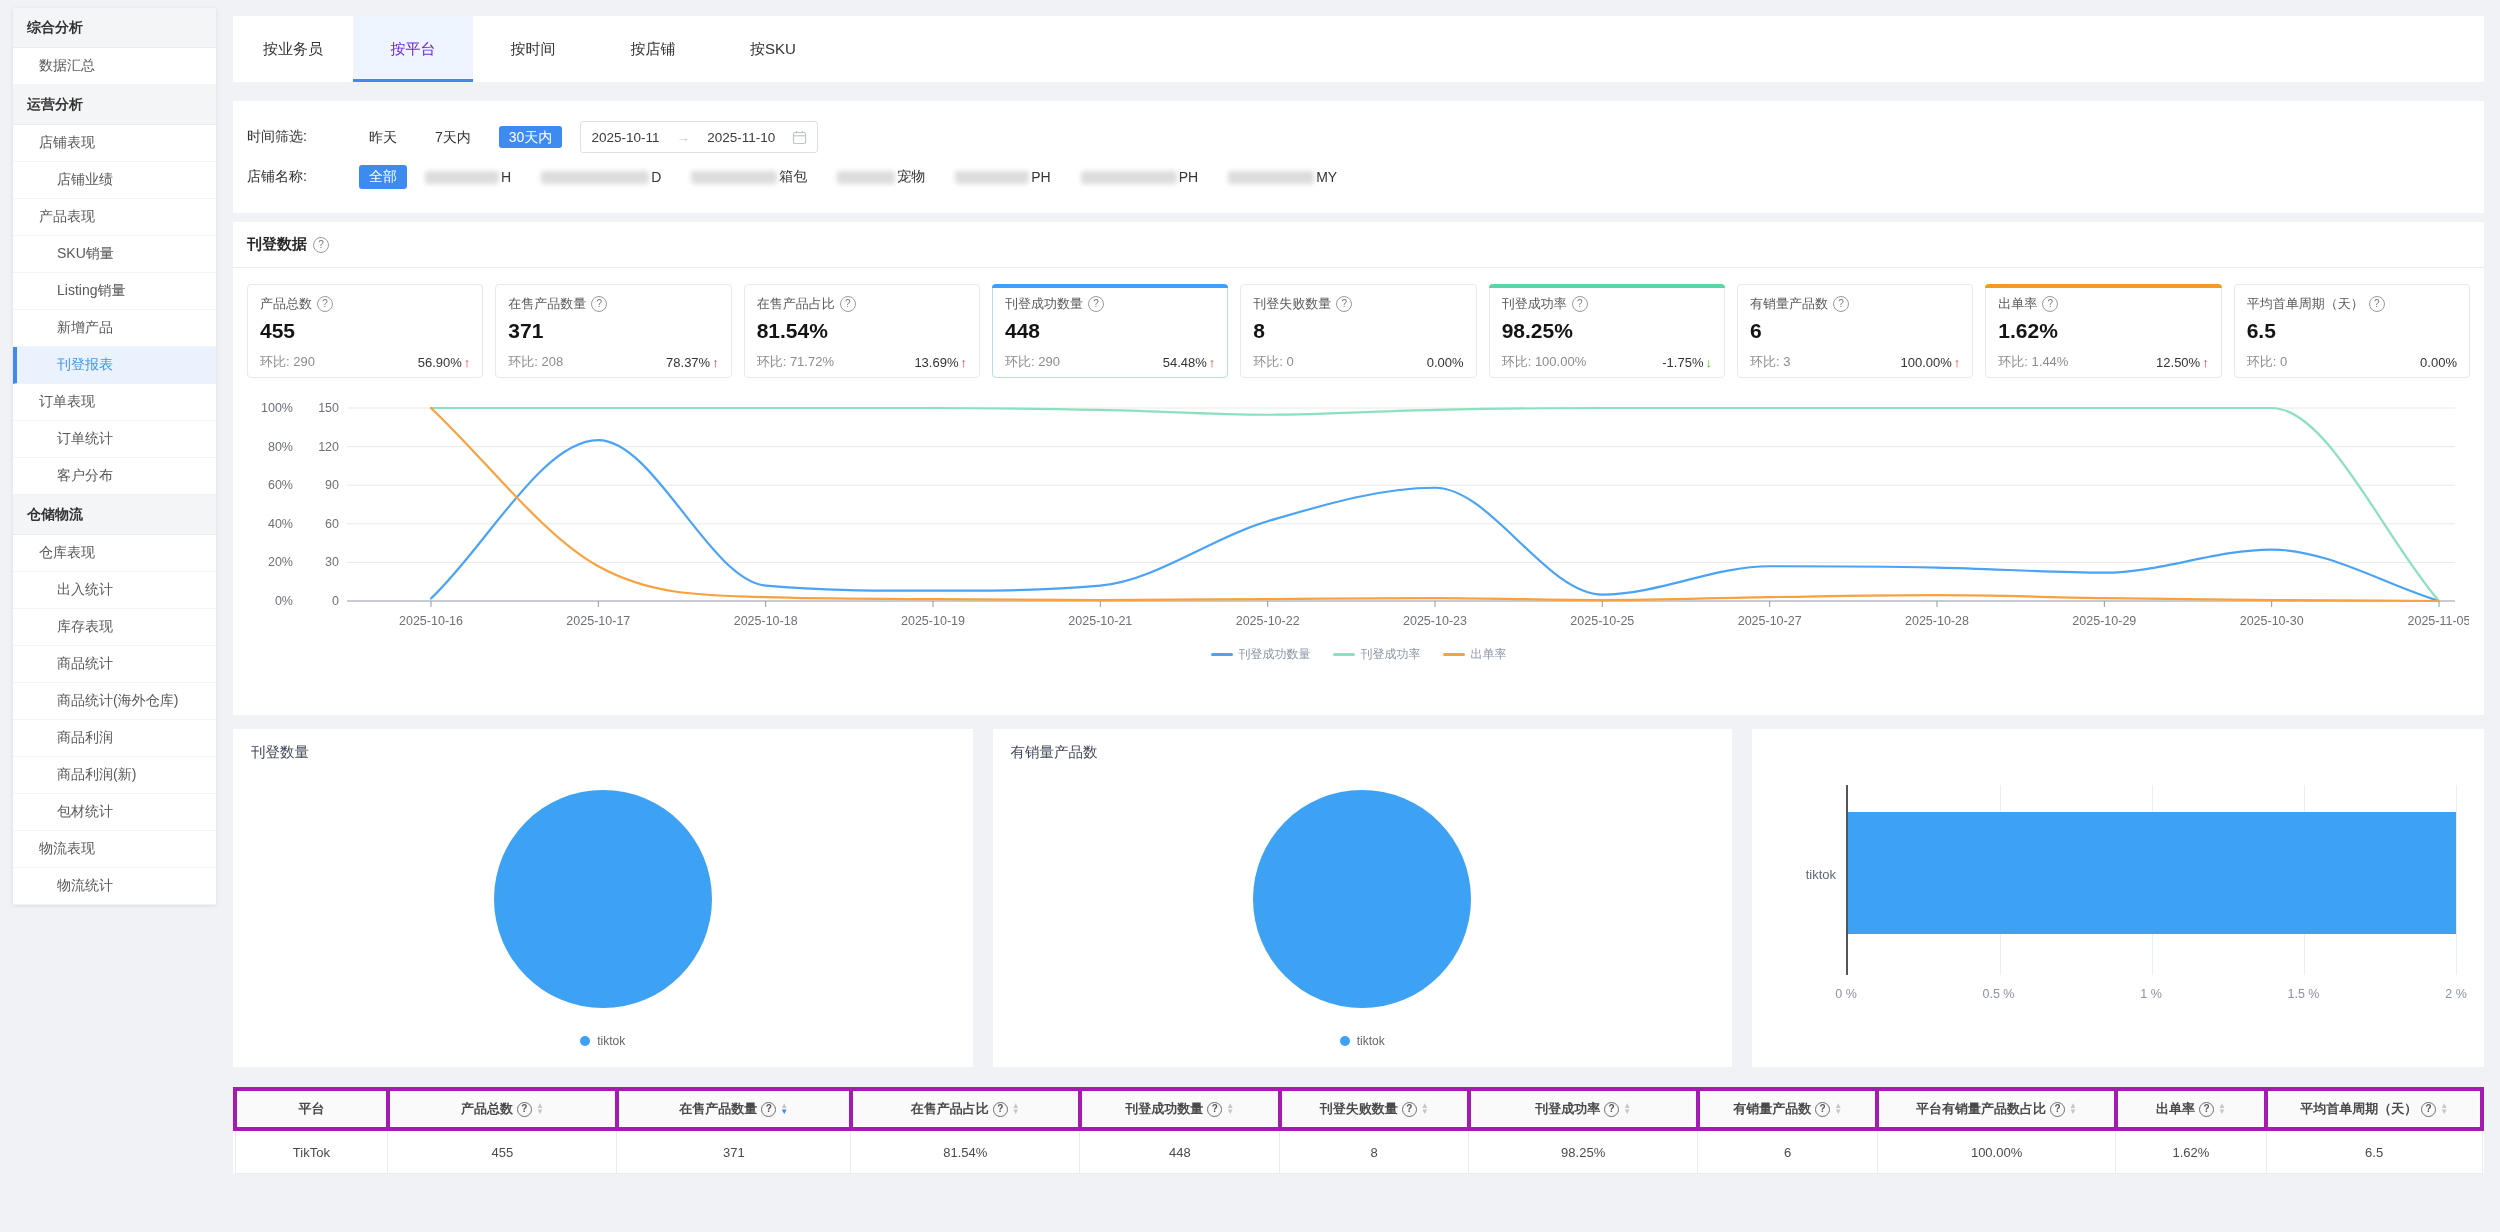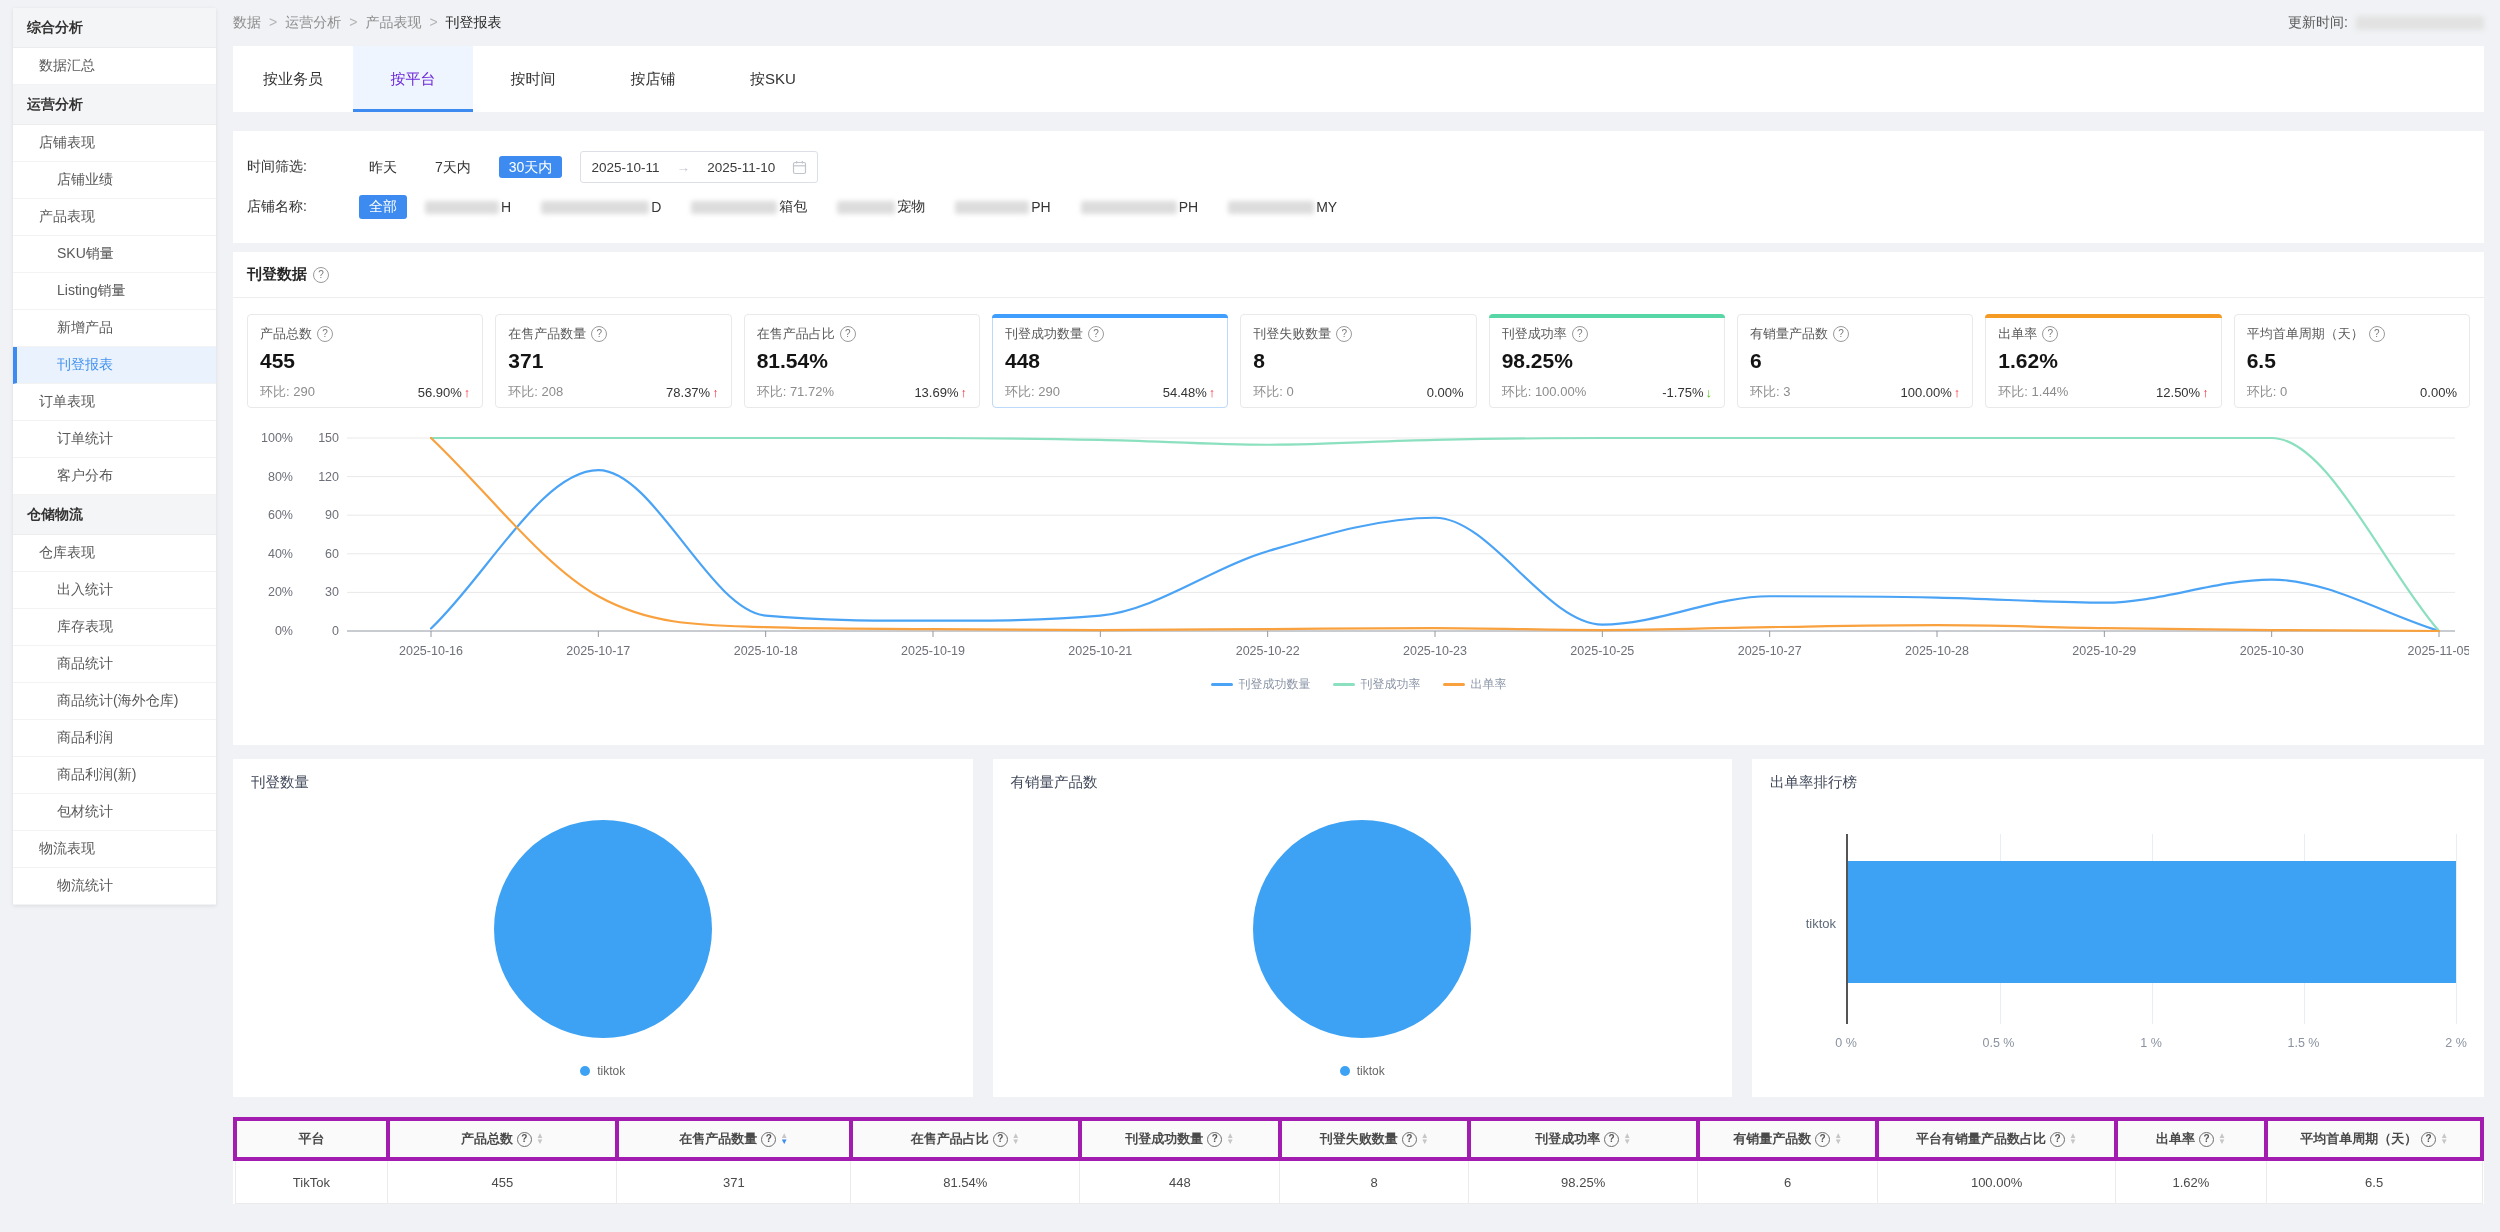--- a/index.html
+++ b/index.html
@@ -110,27 +110,20 @@
       <div class="side-item lvl2">商品统计</div>
       <div class="side-item lvl2">商品统计(海外仓库)</div>
       <div class="side-item lvl2">商品利润</div>
       <div class="side-item lvl2">商品利润(新)</div>
       <div class="side-item lvl2">包材统计</div>
       <div class="side-item lvl1">物流表现</div>
       <div class="side-item lvl2">物流统计</div>
     </aside>
 
   <main class="content">
-    <div class="topbar">
-      <div class="breadcrumb" id="breadcrumb"><span class="bc-item">数据</span><span class="bc-sep">&gt;</span><span class="bc-item">运营分析</span><span class="bc-sep">&gt;</span><span class="bc-item">产品表现</span><span class="bc-sep">&gt;</span><span class="bc-item current">刊登报表</span></div>
-      <div class="updated">
-        <span>更新时间:</span>
-        <span class="upd-blur"></span>
-      </div>
-    </div>
 
     <div class="tabs-panel" id="tabs">
         <div class="tab">按业务员</div>
         <div class="tab active">按平台</div>
         <div class="tab">按时间</div>
         <div class="tab">按店铺</div>
         <div class="tab">按SKU</div>
       </div>
 
     <div class="filter-panel">
@@ -370,21 +363,20 @@
       </div>
       <div class="panel pie-panel">
         <div class="panel-title">有销量产品数</div>
         <div class="pie" id="pie2" style="background: rgb(61, 162, 244);"></div>
         <div class="pie-legend">
           <span class="dot" id="dot2" style="background: rgb(61, 162, 244);"></span>
           <span>tiktok</span>
         </div>
       </div>
       <div class="panel bar-panel">
-        <div class="panel-title">出单率排行榜</div>
         <div class="bar-area">
           <div class="bar-wrap" id="barWrap">
             <span class="cat-label">tiktok</span>
           <div class="vgrid" style="left: 25%;"></div>
               <div class="vgrid" style="left: 50%;"></div>
               <div class="vgrid" style="left: 75%;"></div>
               <div class="vgrid" style="left: 100%;"></div>
               <div class="hbar" style="width: 100%; background: rgb(61, 162, 244);"></div>
             </div>
           <div class="bar-ticks" id="barTicks">

